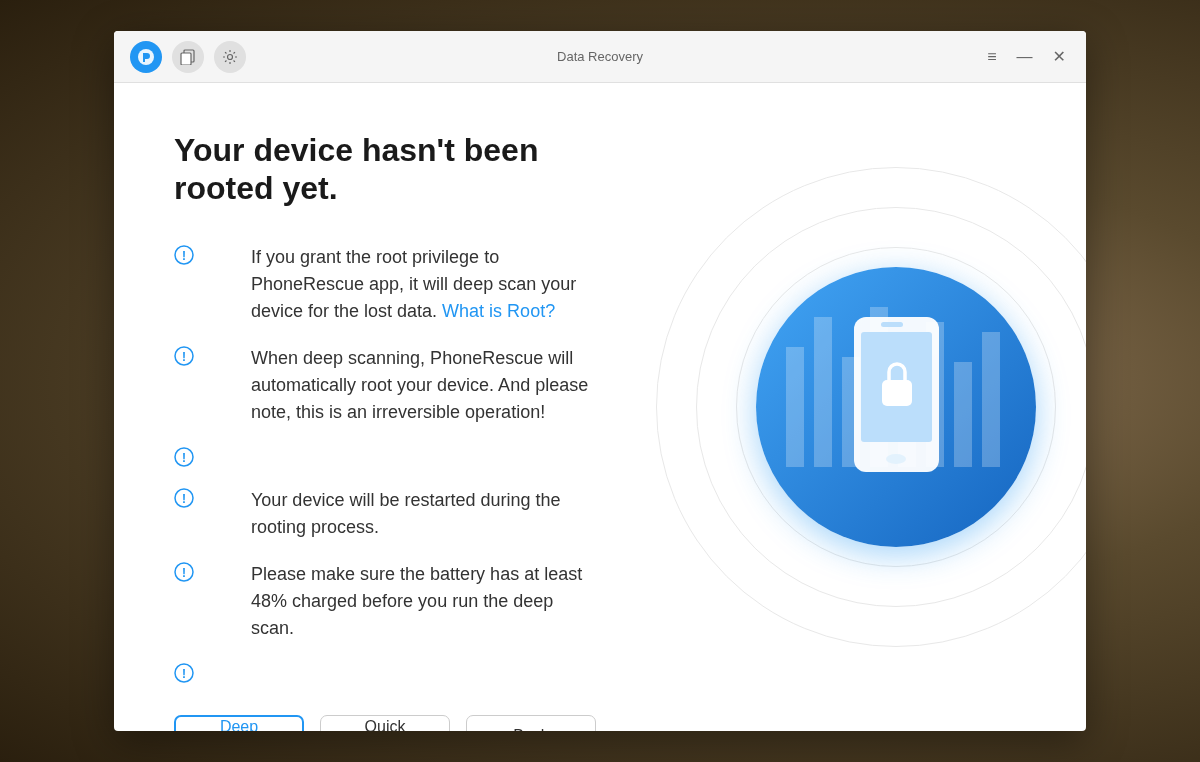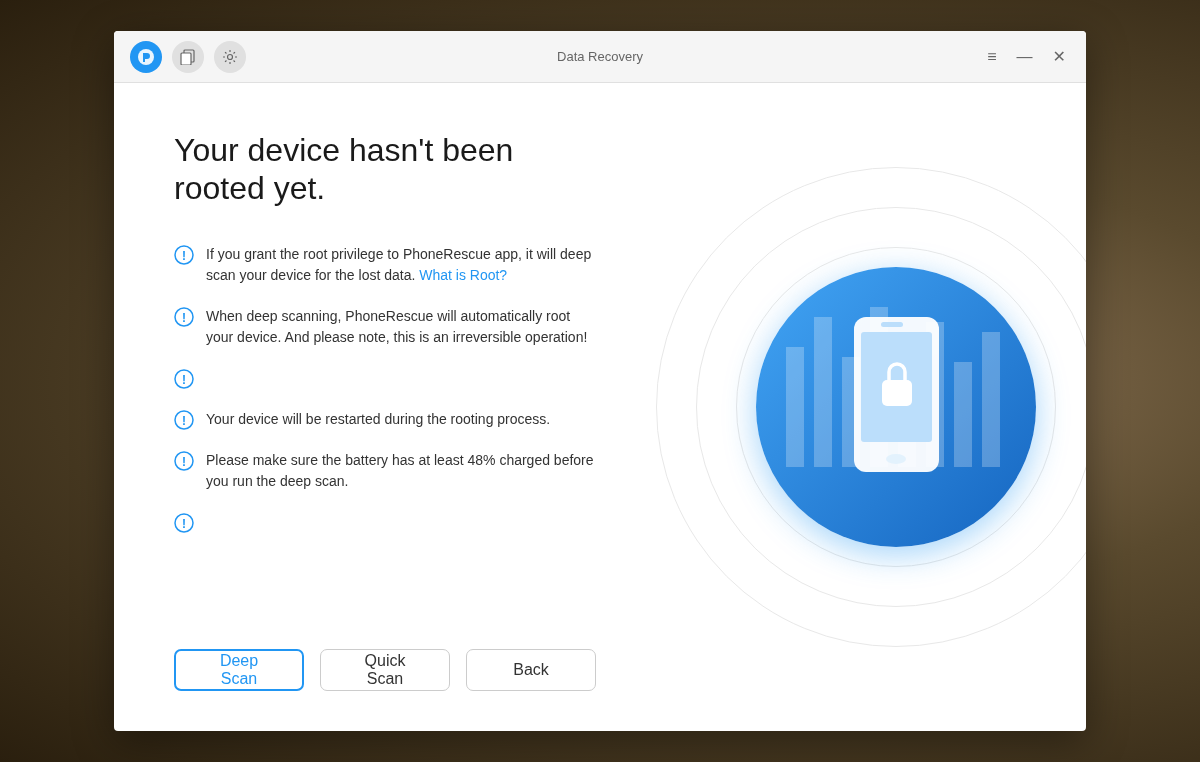--- a/index.html
+++ b/index.html
@@ -97,21 +97,21 @@
 
     .left-panel {
       flex: 1;
       padding: 48px 60px 40px 60px;
       display: flex;
       flex-direction: column;
     }
 
     .main-title {
       font-size: 32px;
-      font-weight: 400;
+      font-weight: 700;
       color: #1a1a1a;
       margin-bottom: 36px;
       line-height: 1.2;
     }
 
     .info-list {
       list-style: none;
       display: flex;
       flex-direction: column;
       gap: 20px;
@@ -130,23 +130,24 @@
       flex-shrink: 0;
       margin-top: 1px;
     }
 
     .info-icon svg {
       width: 20px;
       height: 20px;
     }
 
     .info-text {
-      font-size: 14px;
+      font-size: 18px;
       color: #333;
       line-height: 1.5;
+      margin-left: 45px;
     }
 
     .info-text a {
       color: #2196F3;
       text-decoration: none;
     }
 
     .button-row {
       display: flex;
       gap: 16px;

